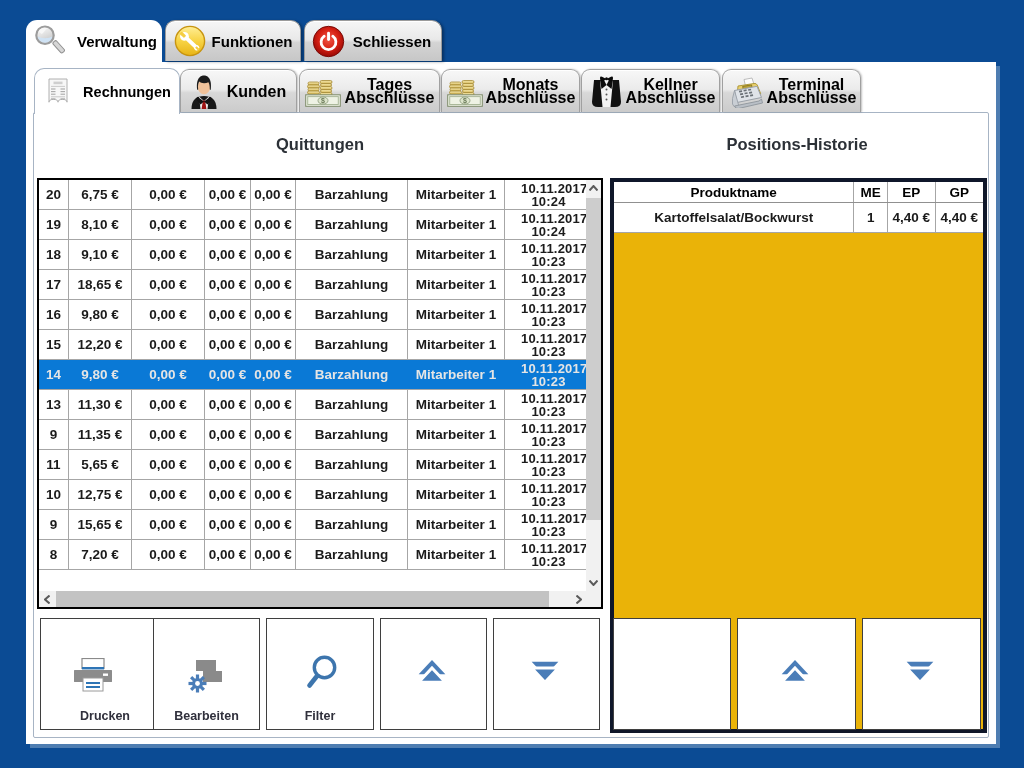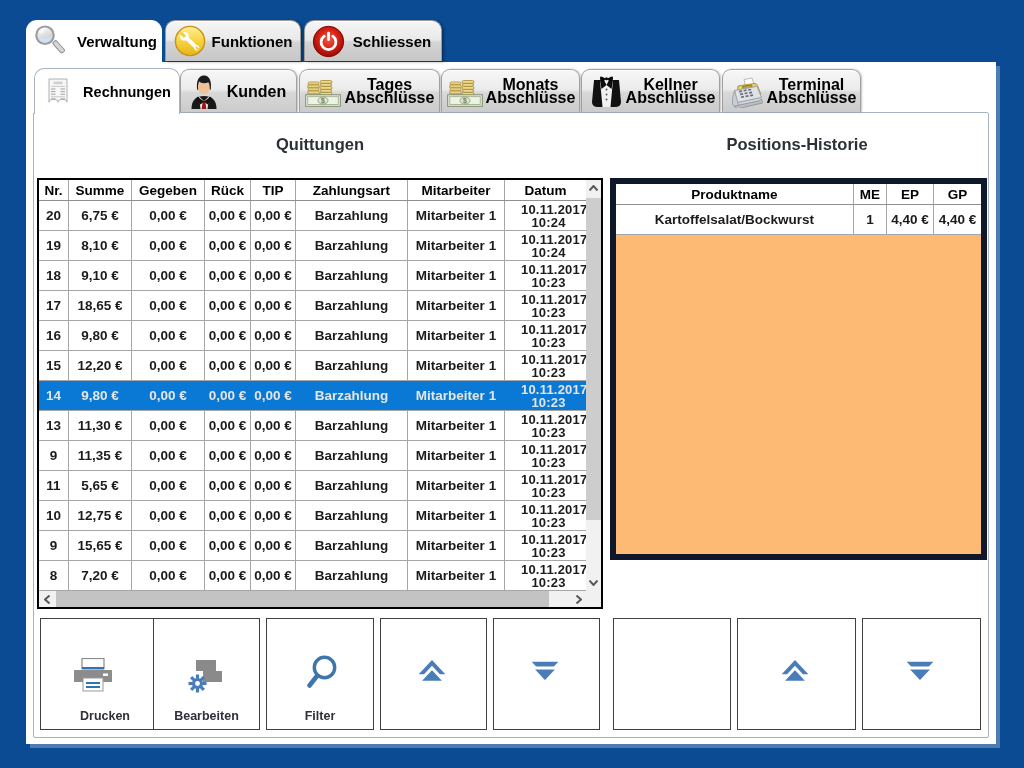--- a/index.html
+++ b/index.html
@@ -194,30 +194,20 @@
 <path d="M2.5 21.5 l2 -8 4.5 16 -2.5 0.5 q-3 0.5 -4 -3 Z" fill="#c9ced4" stroke="#9aa0a8" stroke-width="0.9"></path>
 <path d="M4.5 29 l24.5 -5 2.5 -2 1 4 -24 5.5 q-3 0.5 -4 -2.5 Z" fill="#b9bfc6" stroke="#8f959c" stroke-width="0.9"></path>
 </svg>
     <div class="lbl" style="margin-left:40px">Terminal<br>Abschlüsse</div>
   </div>
 
 <div class="title" style="left:120px">Quittungen</div>
 <div class="title" style="left:597px">Positions-Historie</div>
 <div class="abs" style="left:37px;top:178px;width:566px;height:431px;border:2px solid #000;background:#fff">
 <div class="abs" style="left:0;top:0;width:547px">
-<div class="hdr">
-        <div class="c" style="width:30px">Nr.</div>
-        <div class="c" style="width:63px">Summe</div>
-        <div class="c" style="width:73px">Gegeben</div>
-        <div class="c" style="width:46px">Rück</div>
-        <div class="c" style="width:45px">TIP</div>
-        <div class="c" style="width:112px">Zahlungsart</div>
-        <div class="c" style="width:97px">Mitarbeiter</div>
-        <div class="c" style="width:81px">Datum</div>
-      </div>
 <div class="row">
         <div class="c" style="width:30px">20</div>
         <div class="c" style="width:63px">6,75 €</div>
         <div class="c" style="width:73px">0,00 €</div>
         <div class="c" style="width:46px">0,00 €</div>
         <div class="c" style="width:45px">0,00 €</div>
         <div class="c" style="width:112px">Barzahlung</div>
         <div class="c" style="width:97px">Mitarbeiter 1</div>
         <div class="c dt" style="width:81px">
           <span>10.11.2017</span>
@@ -393,21 +383,21 @@
 <div class="abs" style="left:0;top:411px;width:562px;height:16px;background:#f1f1f1">
 <svg class="abs" style="left:5px;top:4px" width="6" height="9" viewBox="0 0 6 9">
         <path d="M5.5 0.5 L1 4.5 L5.5 8.5" fill="none" stroke="#5a5a5a" stroke-width="2"></path>
       </svg>
 <div class="abs" style="left:17px;top:0;width:493px;height:16px;background:#c3c3c3"></div>
 <svg class="abs" style="left:537px;top:4px" width="6" height="9" viewBox="0 0 6 9">
         <path d="M0.5 0.5 L5 4.5 L0.5 8.5" fill="none" stroke="#5a5a5a" stroke-width="2"></path>
       </svg>
 </div>
 </div>
-<div class="abs" style="left:610px;top:178px;width:377px;height:382px;border:6px solid #0f172a;background:#fdba74">
+<div class="abs" style="left:610px;top:178px;width:377px;height:555px;border:4px solid #0f172a;background:#eab308">
 <div class="hdr">
       <div class="c" style="width:243px">Produktname</div>
       <div class="c" style="width:34px">ME</div>
       <div class="c" style="width:48px">EP</div>
       <div class="c" style="width:48px">GP</div>
     </div>
 <div class="row">
       <div class="c" style="width:243px">Kartoffelsalat/Bockwurst</div>
       <div class="c" style="width:34px">1</div>
       <div class="c" style="width:48px">4,40 €</div>

